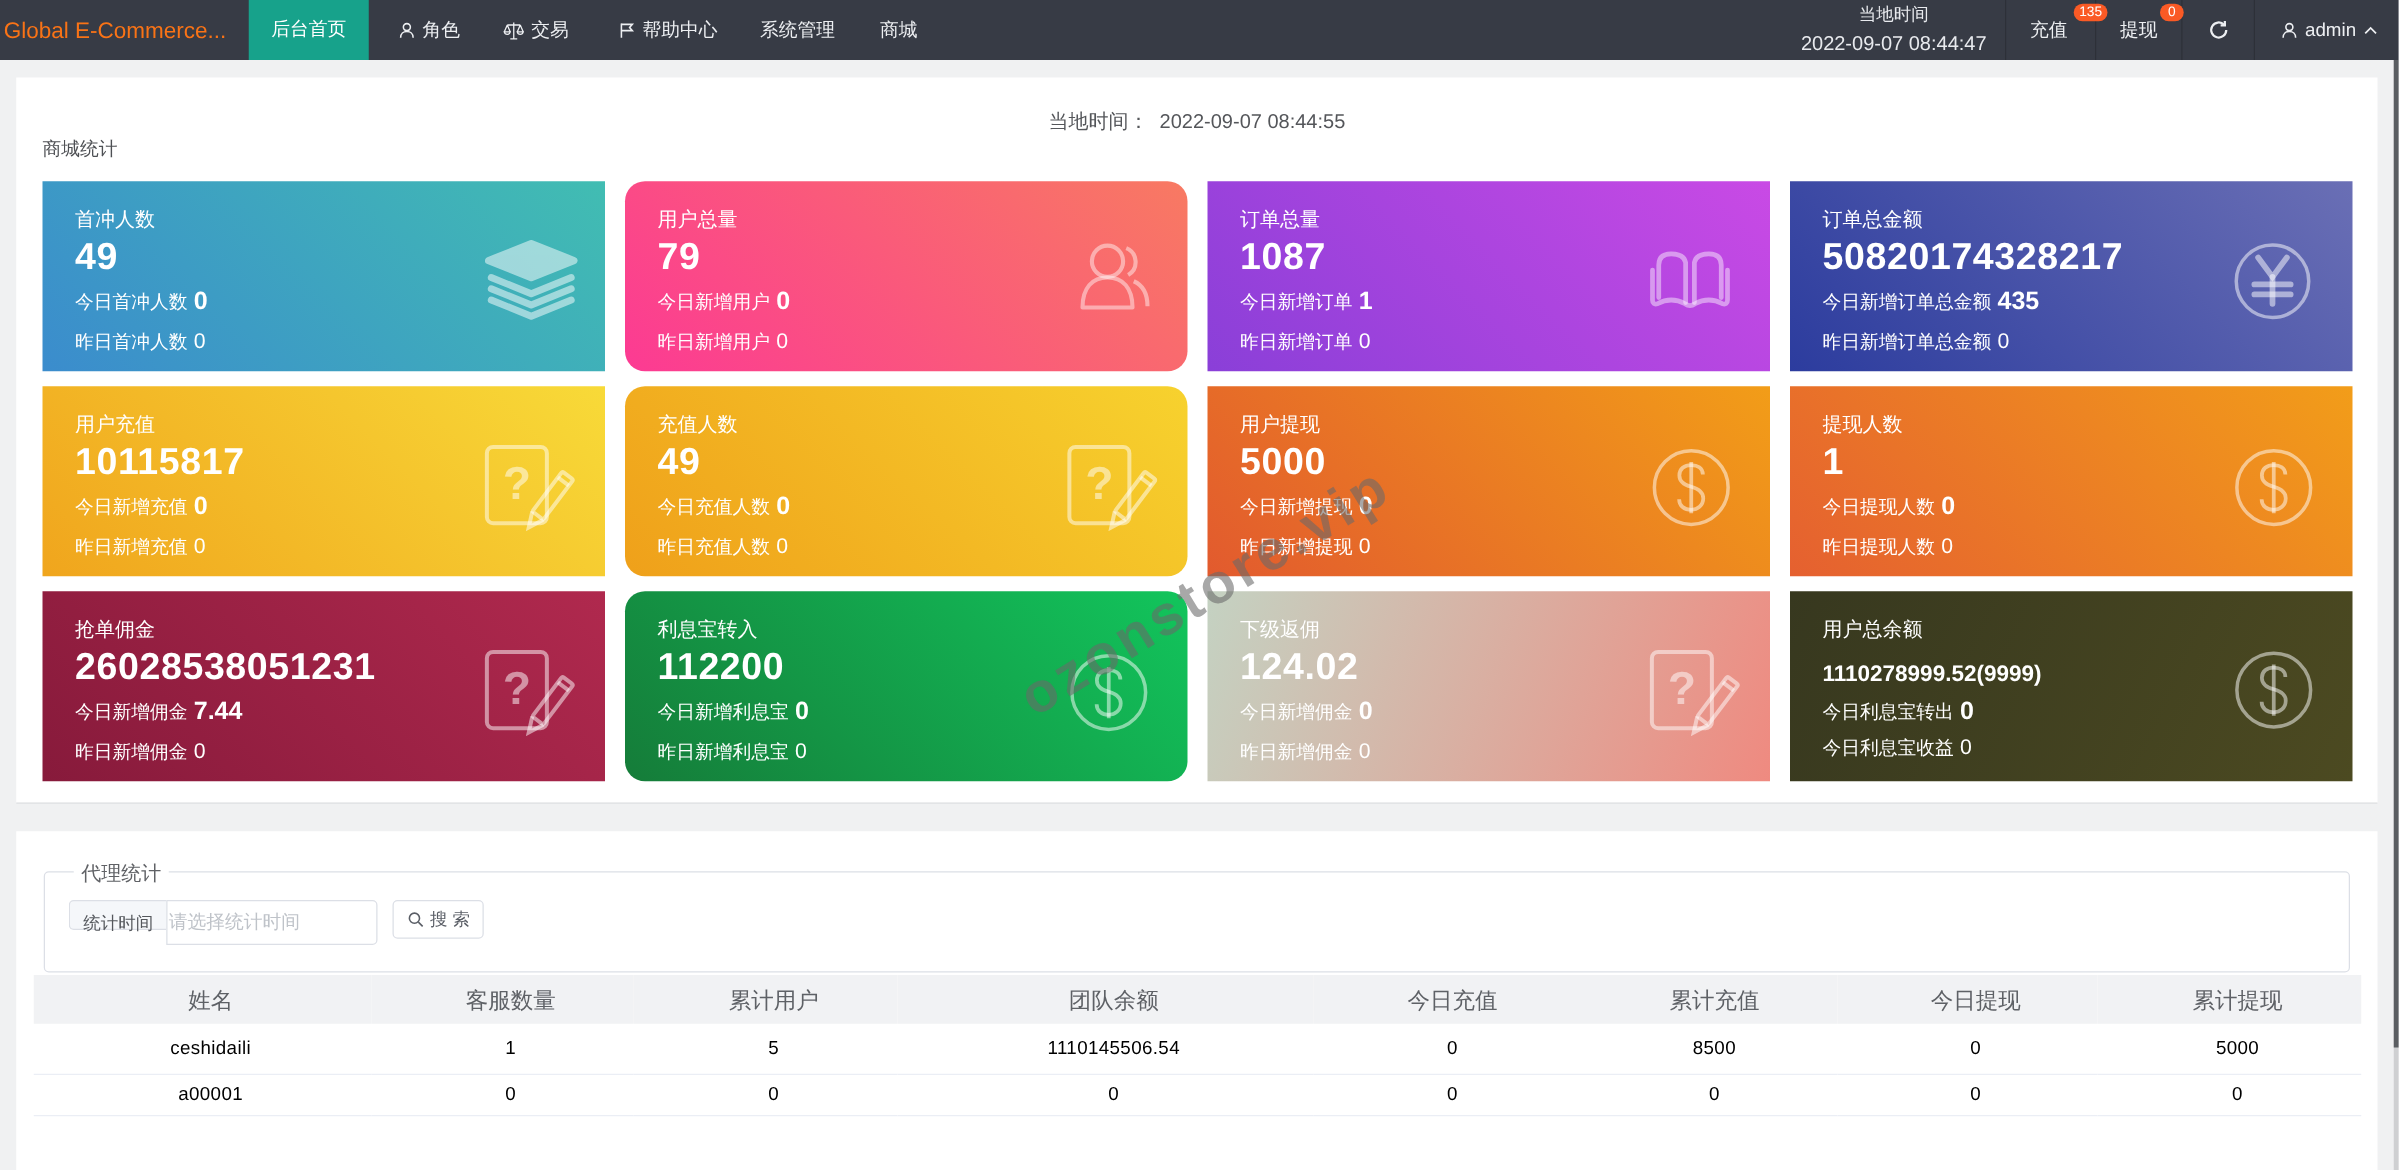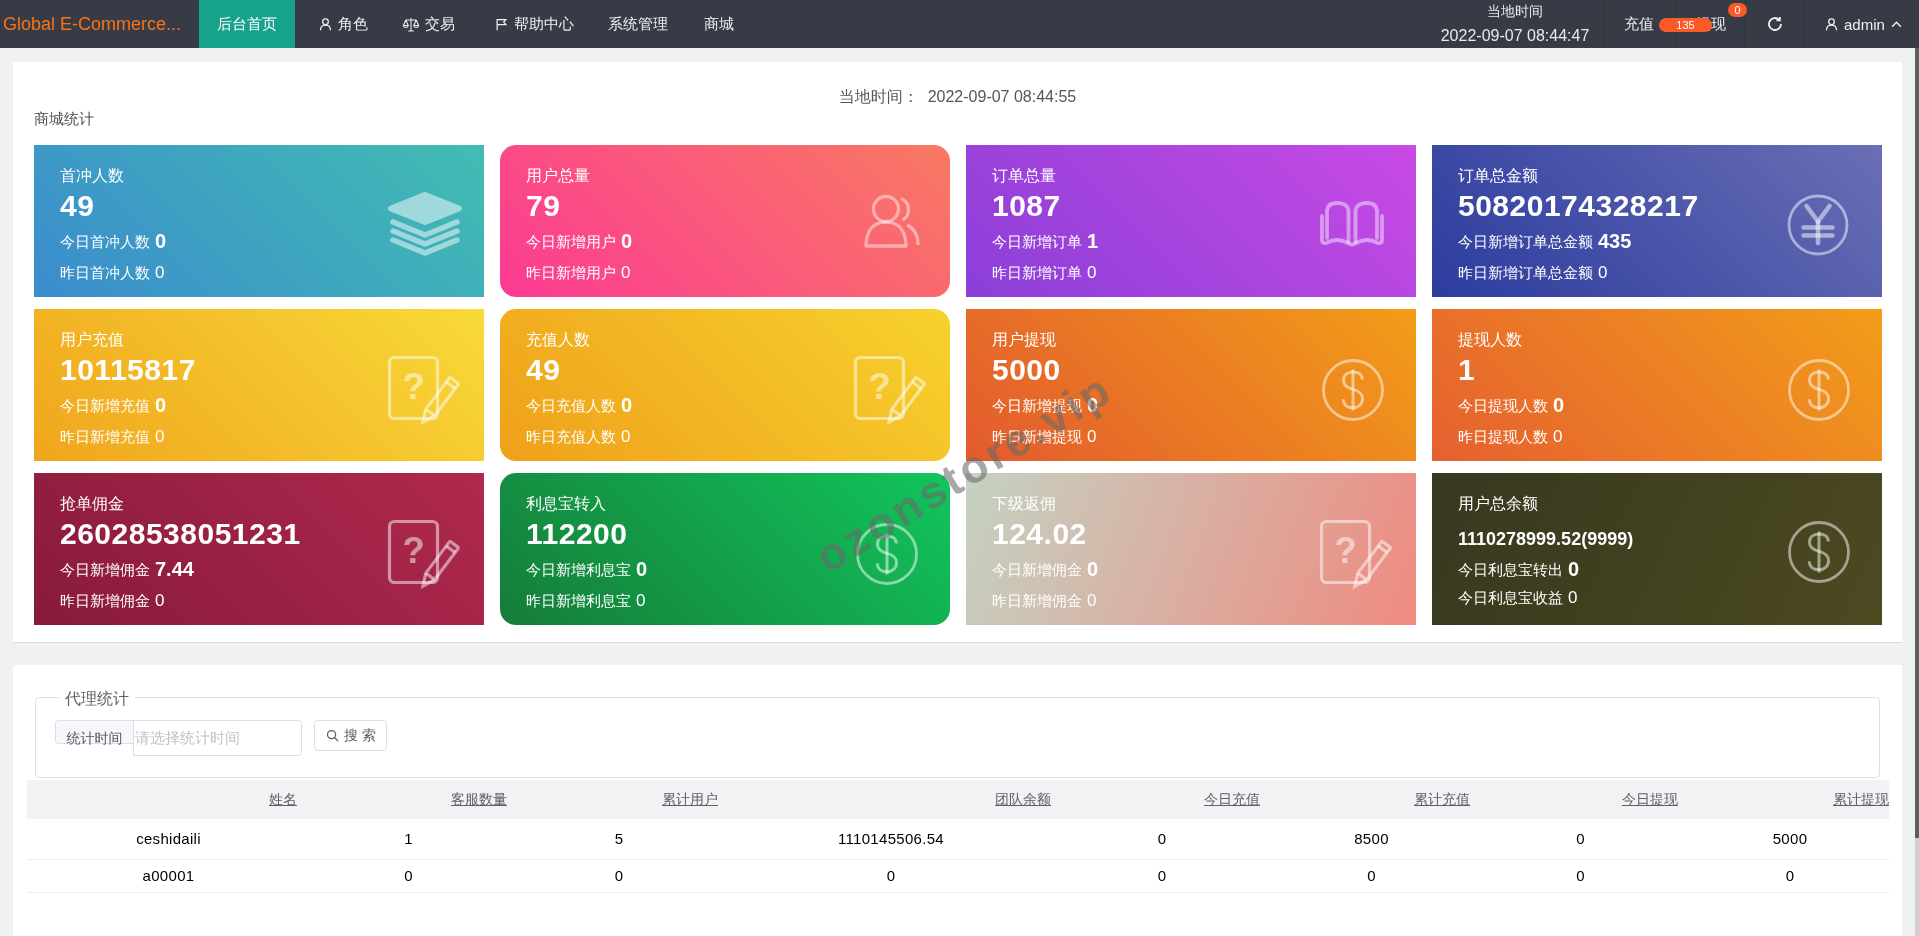--- a/index.html
+++ b/index.html
@@ -58,21 +58,21 @@
 
 .fset { position:absolute; left:22px; top:32px; width:1845px; height:81px; border:1px solid #dcdfe6; border-radius:4px; }
 .legend { position:absolute; left:23px; top:-9px; background:#fff; padding:0 6px; font-size:16px; color:#606266; }
 .formrow { position:absolute; left:42px; top:55px; height:36px; display:flex; }
 .flabel { width:78px; height:24px; background:#f5f7fa; border:1px solid #dcdfe6; border-right:none; border-radius:4px 0 0 4px; font-size:14px; color:#54575c; text-align:center; line-height:34px; }
 .finput { width:169px; height:36px; border:1px solid #dcdfe6; background:#fff; font-size:15px; color:#bfc3c9; line-height:34px; padding-left:1px; border-radius:0 4px 4px 0; }
 .fbtn { margin-left:12px; width:73px; height:31px; border:1px solid #dcdfe6; border-radius:4px; background:#fff; display:flex; align-items:center; justify-content:center; gap:4px; font-size:14px; color:#5a5e66; }
 
 
 .tbl { position:absolute; left:14px; top:115px; width:1862px; border-collapse:collapse; table-layout:fixed; }
-.tbl th { background:#f1f2f4; height:39px; font-weight:normal; font-size:14px; color:#5e6166; text-align:right; padding-left:13px;text-decoration:underline; }
+.tbl th { background:#f1f2f4; height:39px; font-weight:normal; font-size:18px; color:#5e6166; text-align:center; padding-left:13px; }
 .tbl td { height:40px; font-size:15px; color:#000000; text-align:center; padding-left:13px; border-bottom:1px solid #ebeef5; letter-spacing:0.3px; }
 .tbl tr.short td { height:33px; }
 
 
 .sbtrack { position:absolute; left:1915px; top:48px; width:4px; height:888px; background:#cfd0d2; z-index:30; }
 .sbthumb { position:absolute; left:0; top:0; width:4px; height:790px; background:#5b5e62; }
 </style>
 </head>
 <body>
 
@@ -107,21 +107,21 @@
     </div>
 
   <div class="timeblock" style="left:1440px; width:150px;">
     <div class="tb1">当地时间</div>
     <div class="tb2">2022-09-07 08:44:47</div>
   </div>
   <div class="sep" style="left:1604px;"></div>
   <div class="nav-item" style="left:1624px;">
       <span>充值</span>
     </div>
-  <div class="badge" style="left:1659px; top:18px; width:53px; height:14px;">135</div>
+  <div class="badge" style="left:1659px; top:3px; width:27px; height:14px;">135</div>
   <div class="sep" style="left:1676px;"></div>
   <div class="nav-item" style="left:1696px;">
       <span>提现</span>
     </div>
   <div class="badge" style="left:1728px; top:3px; width:19px; height:14px;">0</div>
   <div class="sep" style="left:1745px;"></div>
   <div class="nav-item" style="left:1766px;">
     <svg width="18" height="18" viewBox="0 0 24 24" fill="none" stroke="#edeff2" stroke-width="2.4">
         <path d="M20 12a8 8 0 1 1-2.34-5.66"></path>
         <path d="M18.5 2.5v4.5H14" fill="none"></path>

